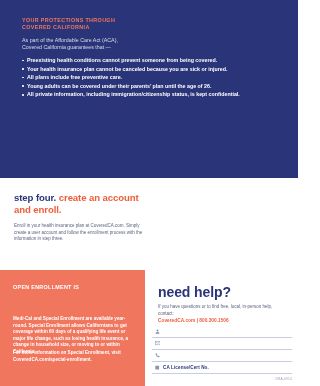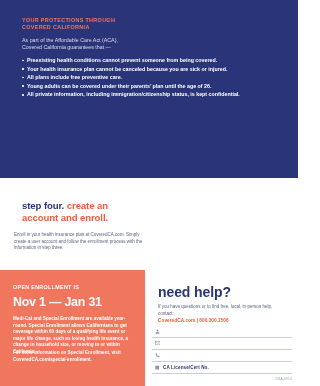--- a/index.html
+++ b/index.html
@@ -50,21 +50,21 @@
 
   
   .steps{
     position:absolute;left:0;top:178px;width:298px;height:92px;
     background:#ffffff;
   }
   .step-col{position:absolute;top:14px;}
   .step-col.left{left:14px;width:131px;}
   .step-col.right{left:158px;width:131px;}
   .step-head{
-    margin:8px;
+    margin:0;
     font-size:9.6px;line-height:12px;
     font-weight:bold;
     color:#2a3579;
     letter-spacing:-0.1px;
   }
   .step-head .accent{color:#ef5d3a;}
   .step-body{
     margin:7px 0 0 0;
     font-size:4.5px;line-height:6.6px;
     color:#5c6480;
@@ -192,21 +192,20 @@
     <h2 class="step-head"><span>step four.</span>
       <span class="accent">create an account and enroll.</span>
     </h2>
     <p class="step-body">Enroll in your health insurance plan at CoveredCA.com. Simply create a user account and follow the enrollment process with the information in step three.</p>
   </div>
 
 </div>
 
 <div class="orange-panel">
   <div class="oe-kicker">OPEN ENROLLMENT IS</div>
-  <h2 class="oe-dates">Nov 1 — Jan 31</h2>
   <p class="oe-body">Medi-Cal and Special Enrollment are available year-round. Special Enrollment allows Californians to get coverage within 60 days of a qualifying life event or major life change, such as losing health insurance, a change in household size, or moving to or within California.</p>
   <p class="oe-more">For more information on Special Enrollment, visit CoveredCA.com/special-enrollment.</p>
 </div>
 
 <div class="help-panel">
   <h2 class="help-head">need help?</h2>
   <p class="help-body">If you have questions or to find free, local, in-person help, contact:</p>
   <p class="help-contact">CoveredCA.com | 800.300.1506</p>
 
   <div class="agent-fields">

